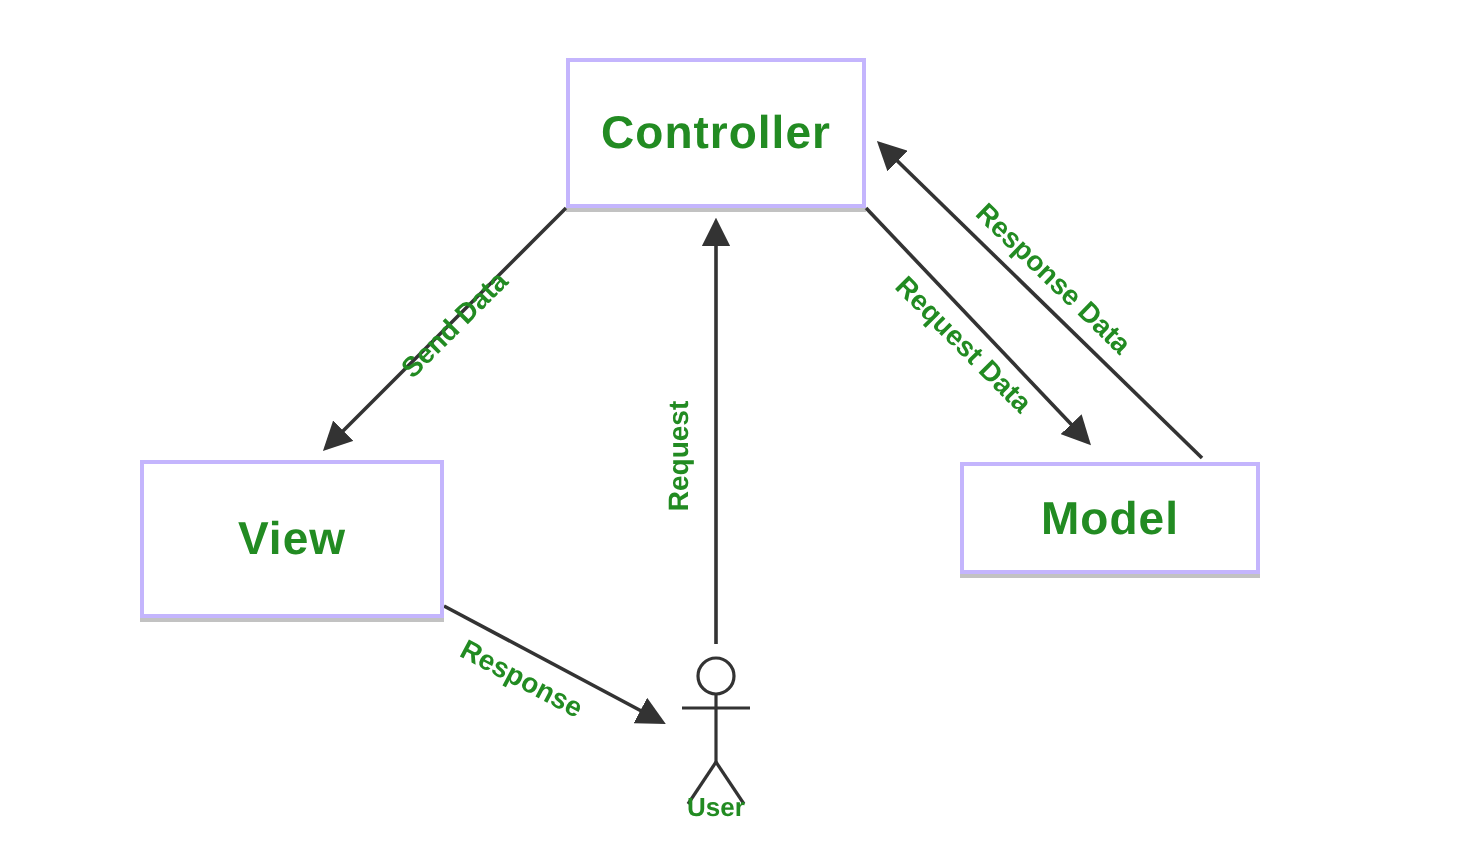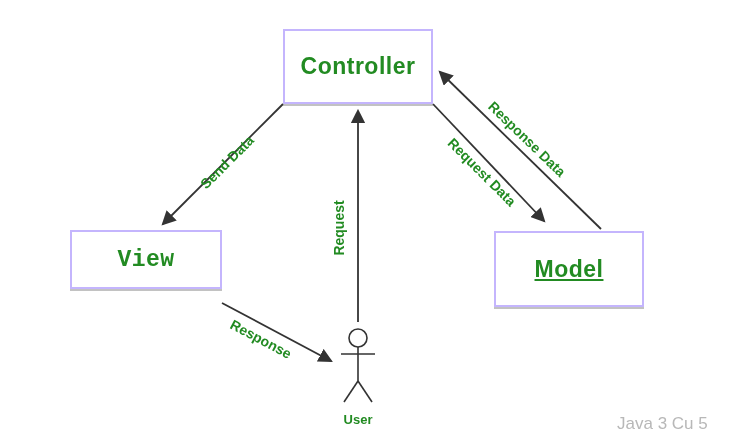--- a/index.html
+++ b/index.html
@@ -24,40 +24,40 @@
     box-shadow: 0 2px 0 rgba(120,120,120,0.45);
     display: flex;
     align-items: center;
     justify-content: center;
     font-weight: bold;
     font-size: 23px;
     color: var(--accent, #228B22);
     letter-spacing: 0.5px;
   }
   #controller-box { left: 283px; top: 29px;  width: 150px; height: 75px; }
-  #view-box       { left: 70px;  top: 230px; width: 152px; height: 59px; font-family: Liberation Mono, monospace; }
-  #model-box      { left: 494px; top: 231px; width: 150px; height: 76px; text-decoration: underline; }
+  #view-box       { left: 70px;  top: 230px; width: 152px; height: 79px; }
+  #model-box      { left: 480px; top: 231px; width: 150px; height: 56px; }
 
   .arrow-label {
     position: absolute;
     transform: translate(-50%, -50%);
     font-weight: bold;
     font-size: 14px;
     color: var(--accent, #228B22);
     white-space: nowrap;
   }
   #send-data-label     { left: 227px; top: 162px; transform: translate(-50%,-50%) rotate(-45deg); }
   #request-label       { left: 339px; top: 228px; transform: translate(-50%,-50%) rotate(-90deg); }
   #request-data-label  { left: 482px; top: 172px; transform: translate(-50%,-50%) rotate(45deg); }
   #response-data-label { left: 527px; top: 139px; transform: translate(-50%,-50%) rotate(44deg); }
   #response-label      { left: 261px; top: 339px; transform: translate(-50%,-50%) rotate(28deg); }
 
   #user-label {
     position: absolute;
-    left: 358px; top: 412px;
+    left: 358px; top: 396px;
     transform: translate(-50%, 0);
     font-weight: bold;
     font-size: 13px;
     color: var(--accent, #228B22);
   }
   #watermark {
     position: absolute;
     left: 617px; top: 414px;
     font-size: 17px;
     color: #b8b8b8;
@@ -100,15 +100,14 @@
   <div class="box" id="model-box">Model</div>
 
   <div class="arrow-label" id="send-data-label">Send Data</div>
   <div class="arrow-label" id="request-label">Request</div>
   <div class="arrow-label" id="request-data-label">Request Data</div>
   <div class="arrow-label" id="response-data-label">Response Data</div>
   <div class="arrow-label" id="response-label">Response</div>
 
   <div id="user-label">User</div>
 
-  <div id="watermark">Java 3 Cu 5</div>
 
 </div>
 
 </body></html>

